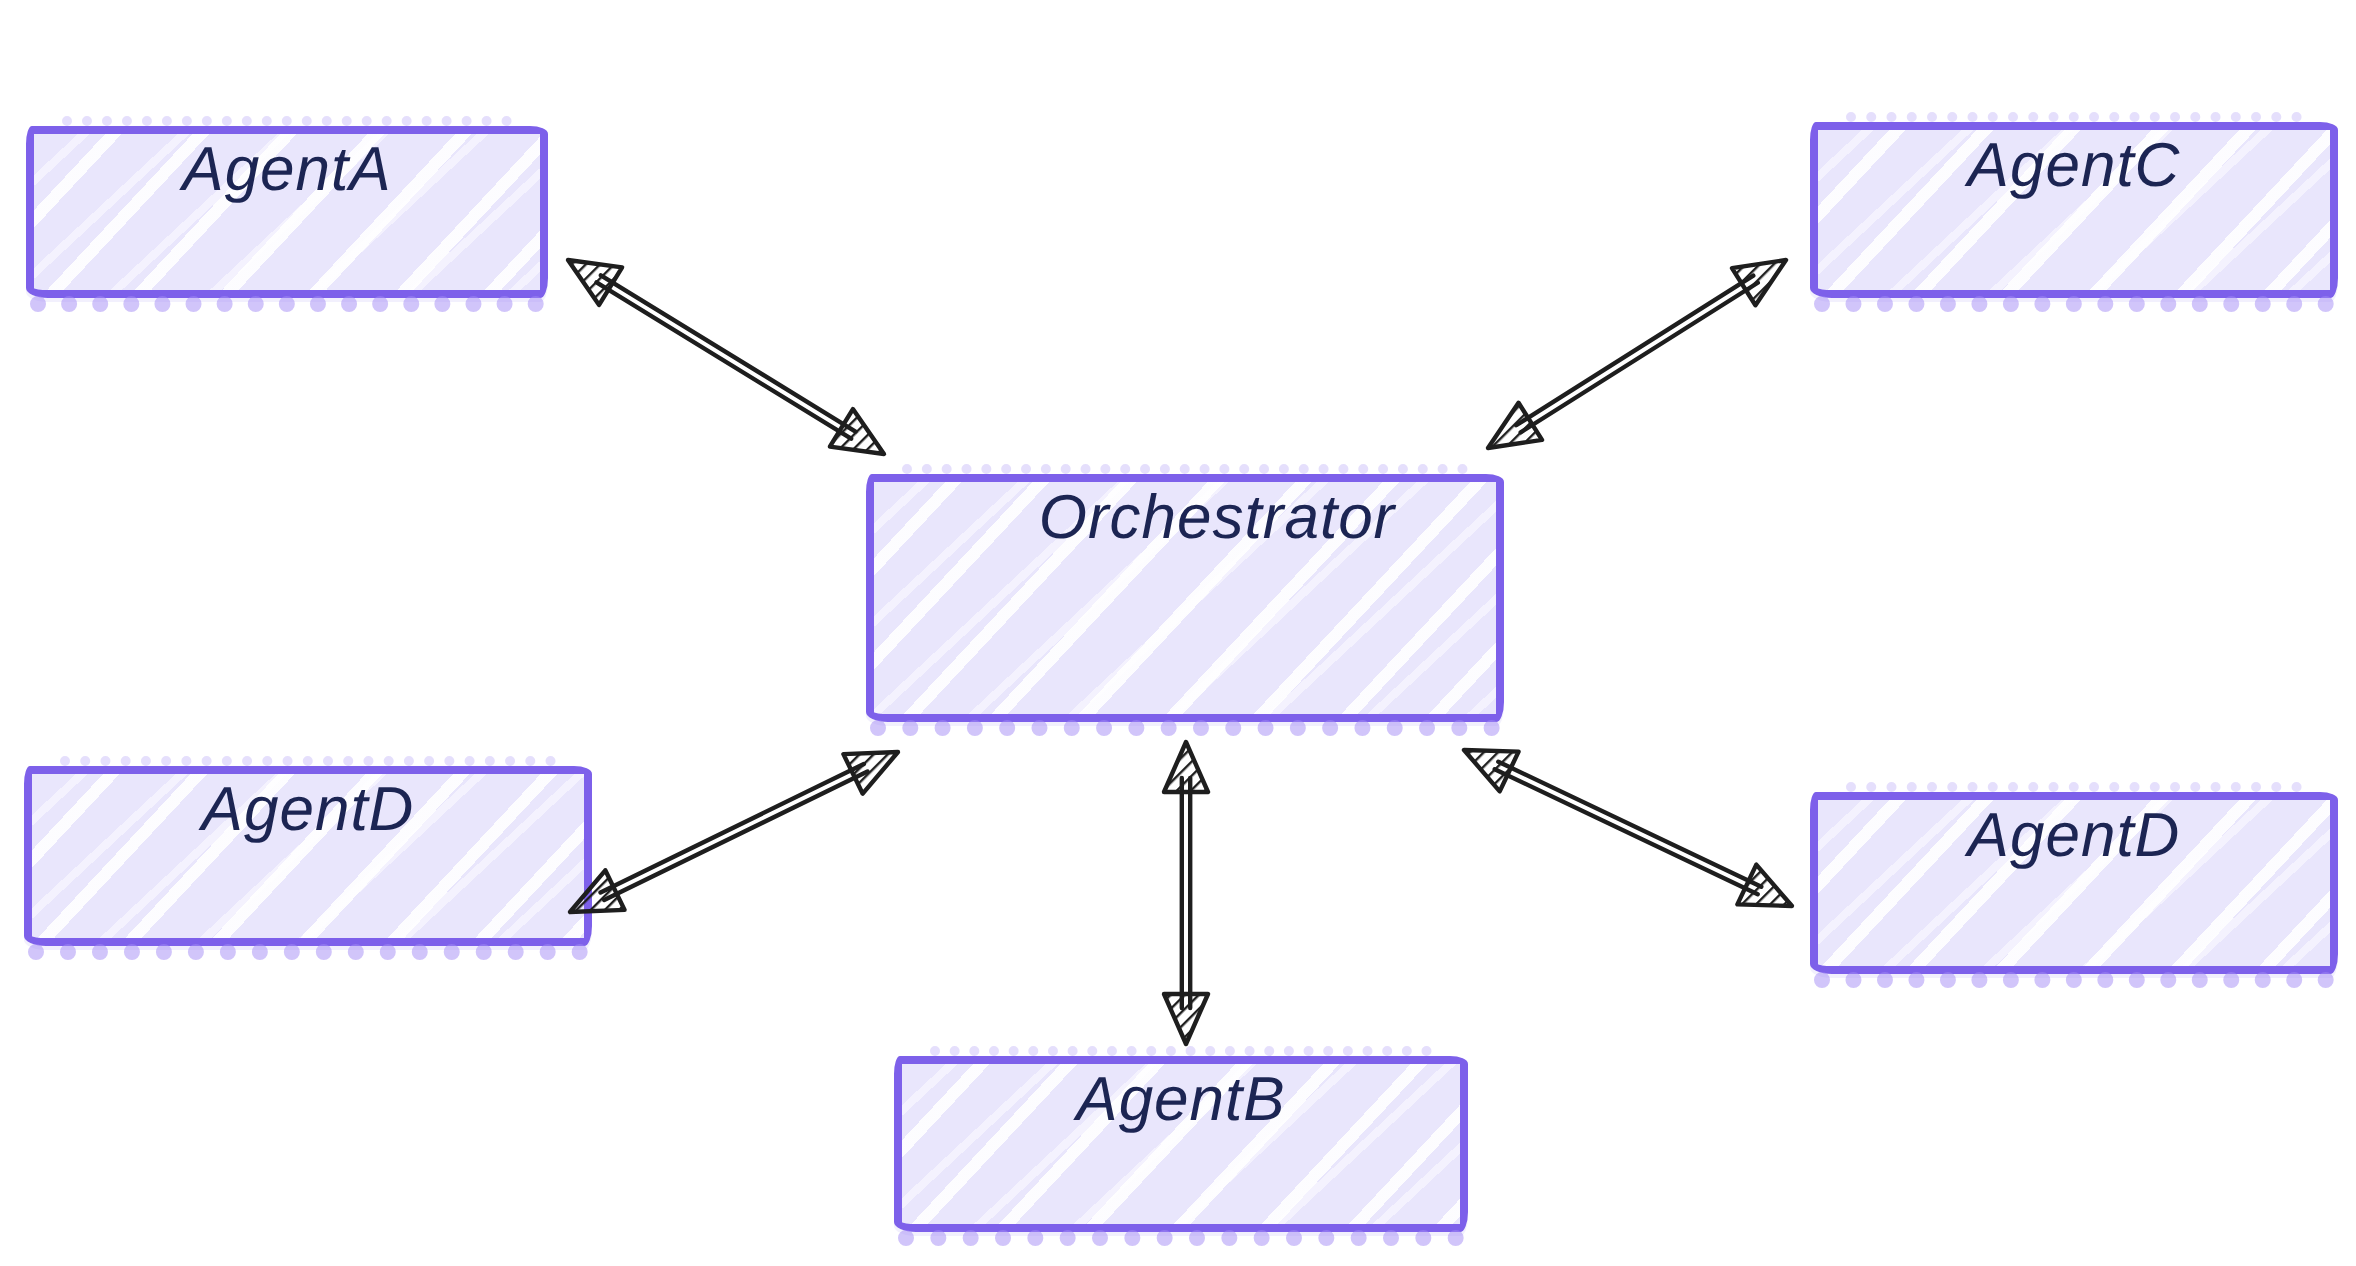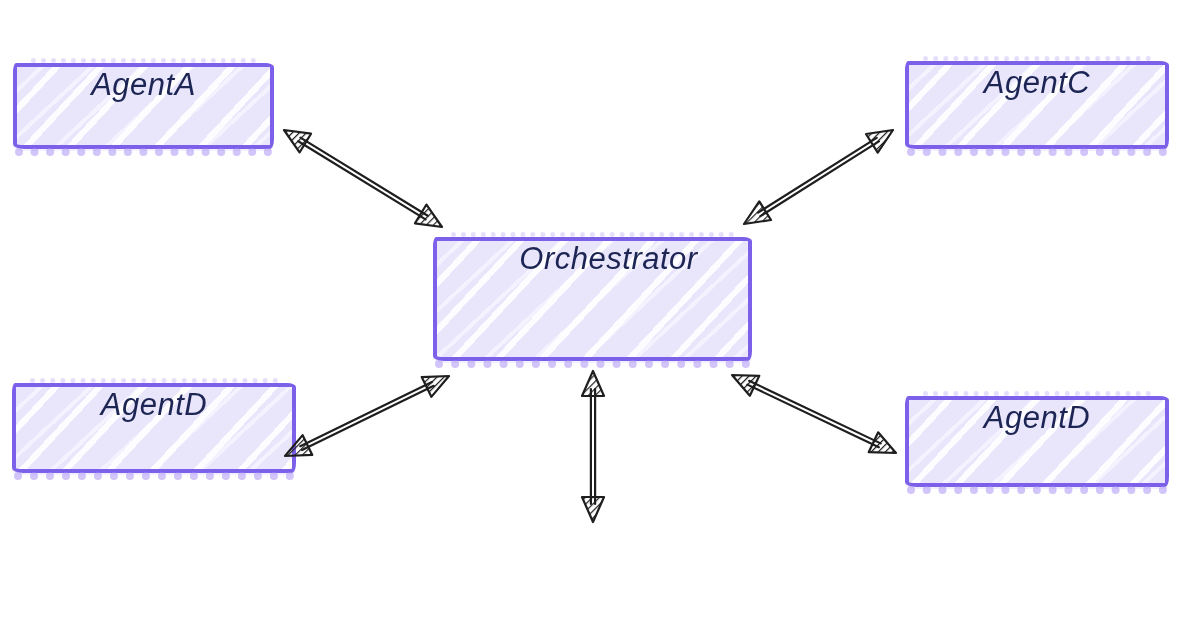--- a/index.html
+++ b/index.html
@@ -87,20 +87,23 @@
   </div>
 
   <div class="node" id="node-agent-d">
     <span class="label">AgentD</span>
   </div>
 
   <div class="node" id="node-agent-e">
     <span class="label">AgentD</span>
   </div>
 
+  <div class="node" id="node-agent-b">
+    <span class="label">AgentB</span>
+  </div>
 
   <svg id="edges" width="1178" height="633" viewBox="0 0 1178 633" xmlns="http://www.w3.org/2000/svg">
     <defs>
       <pattern id="hatch" width="5" height="5" patternUnits="userSpaceOnUse" patternTransform="rotate(45)">
         <line x1="0" y1="0" x2="0" y2="5" stroke="#1e1e1e" stroke-width="2.4"></line>
       </pattern>
     </defs>
   <g>
         <line x1="298.2411334684388" y1="141.20714582461167" x2="425.5614504140586" y2="219.37215053173267" stroke="#1e1e1e" stroke-width="2.2" stroke-linecap="round"></line>
         <line x1="300.4385495859414" y1="137.62784946826733" x2="427.7588665315612" y2="215.79285417538833" stroke="#1e1e1e" stroke-width="2.2" stroke-linecap="round"></line>

